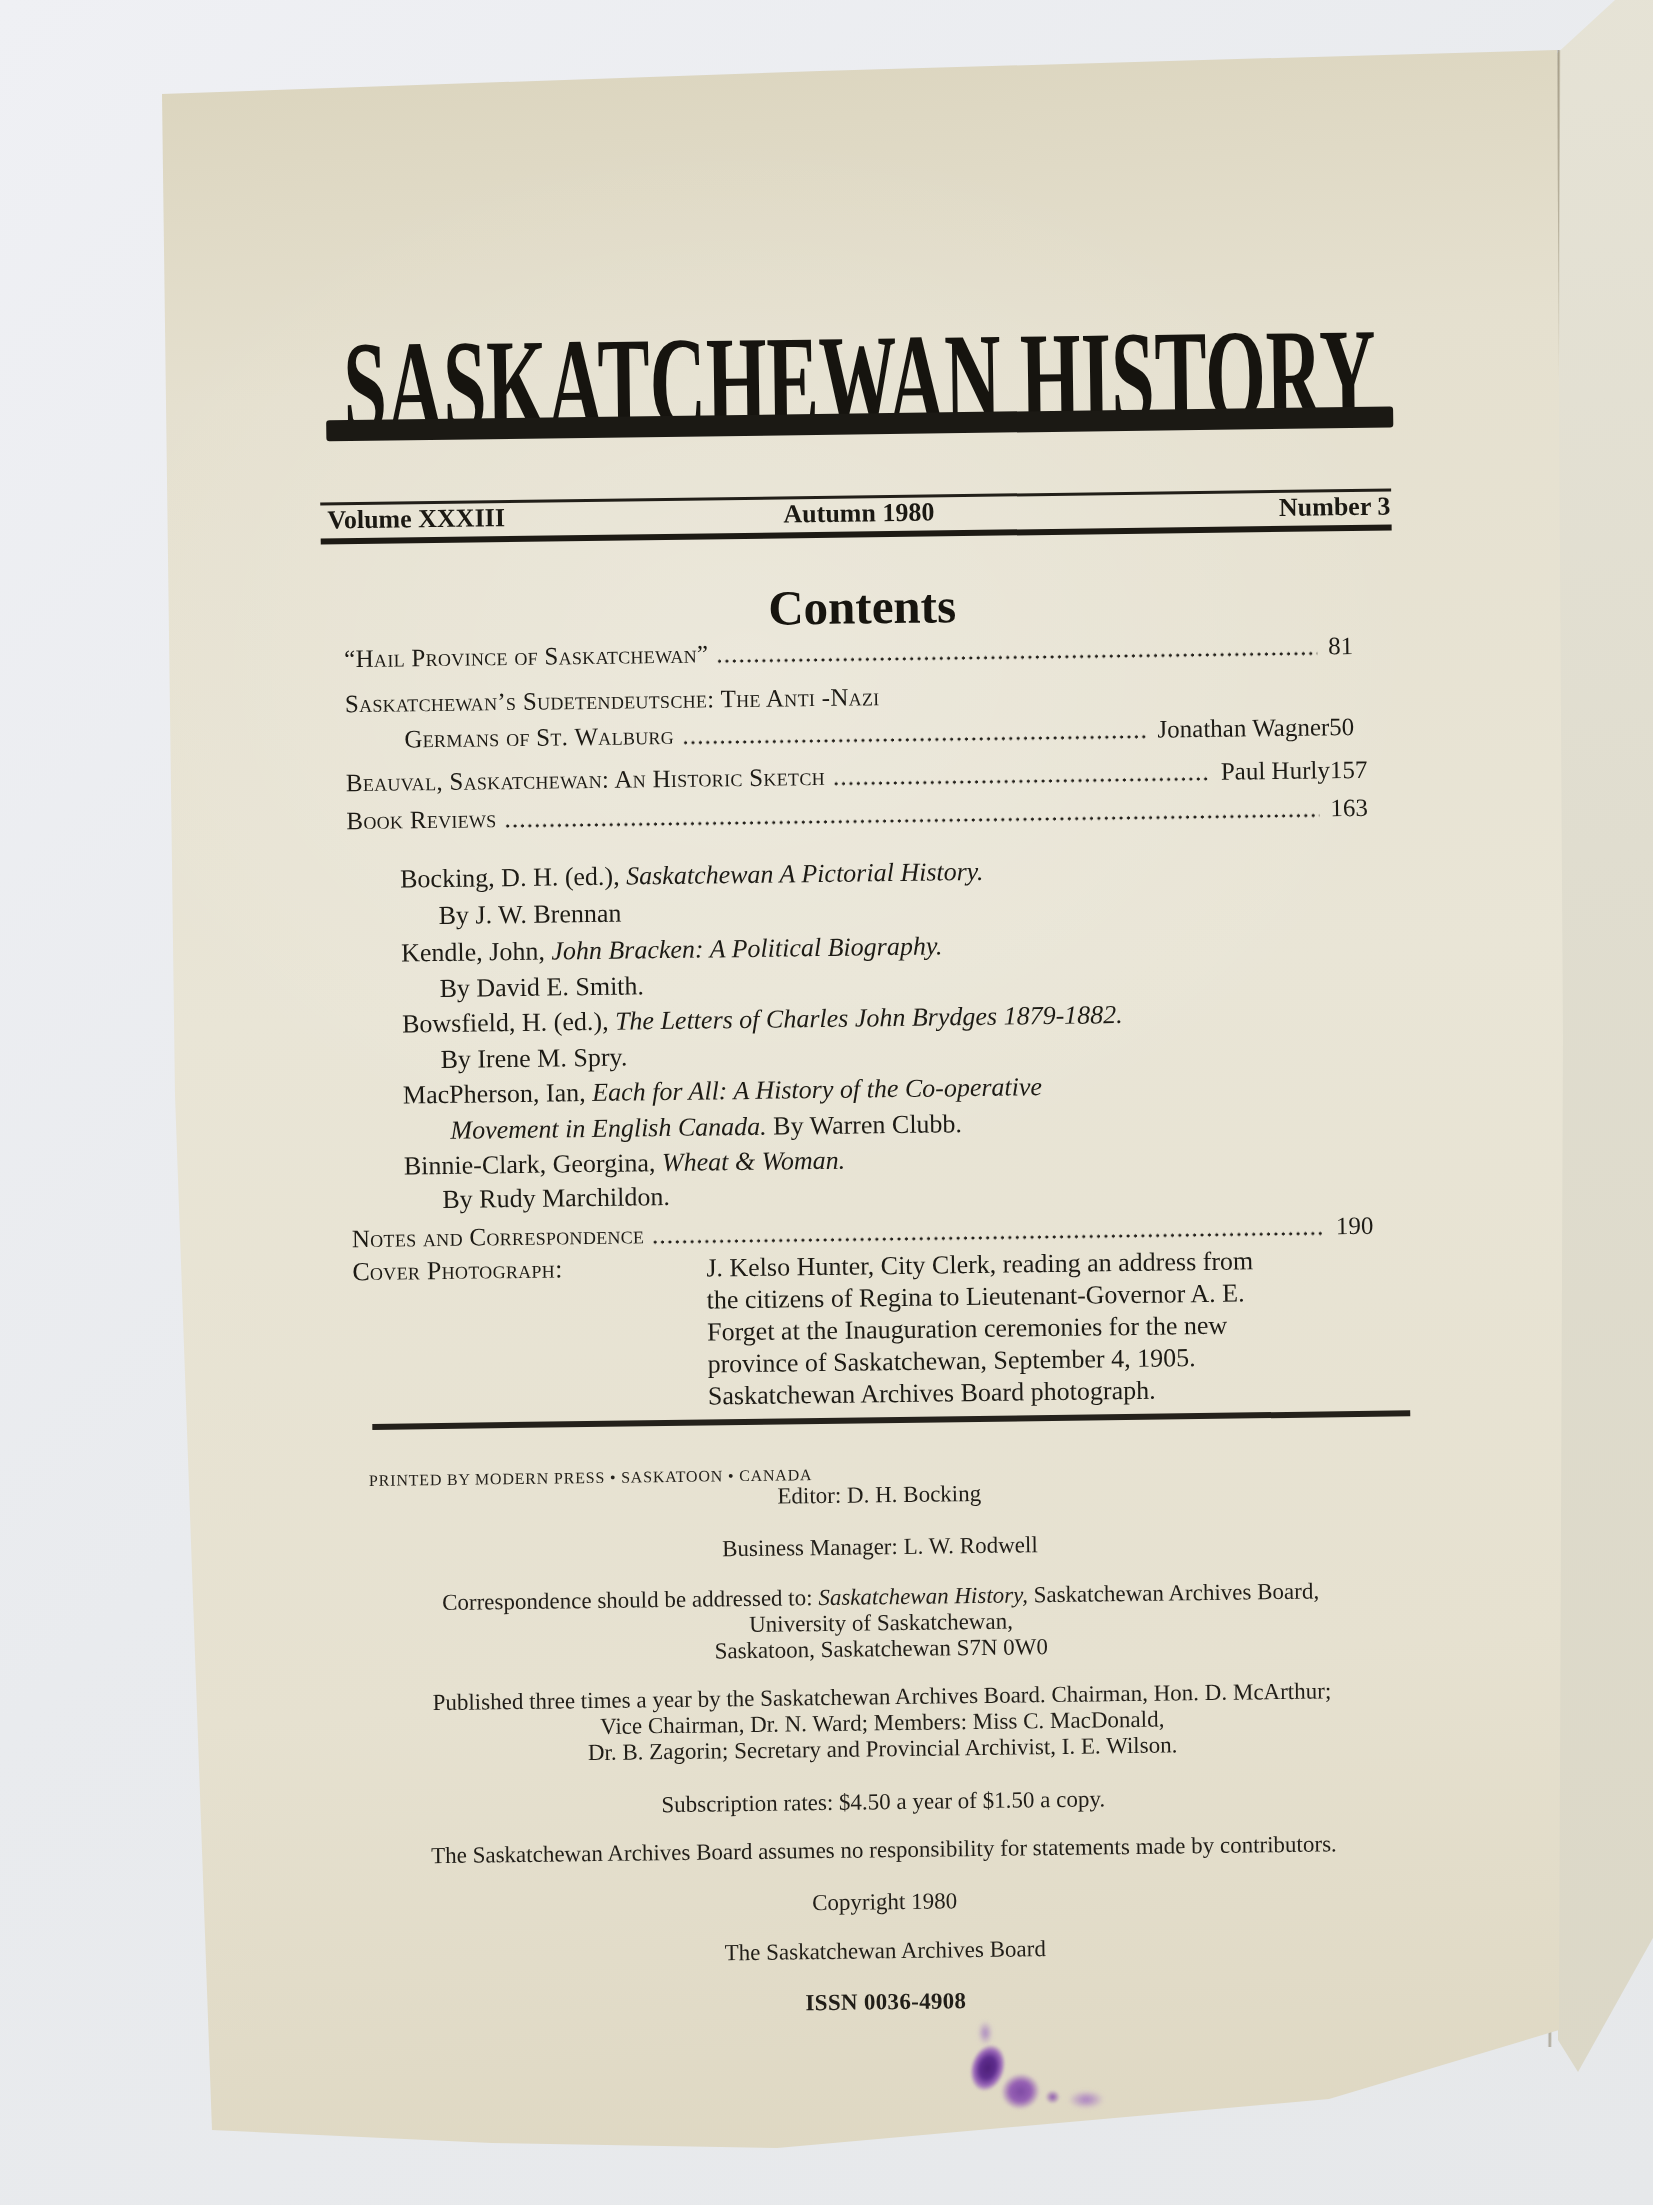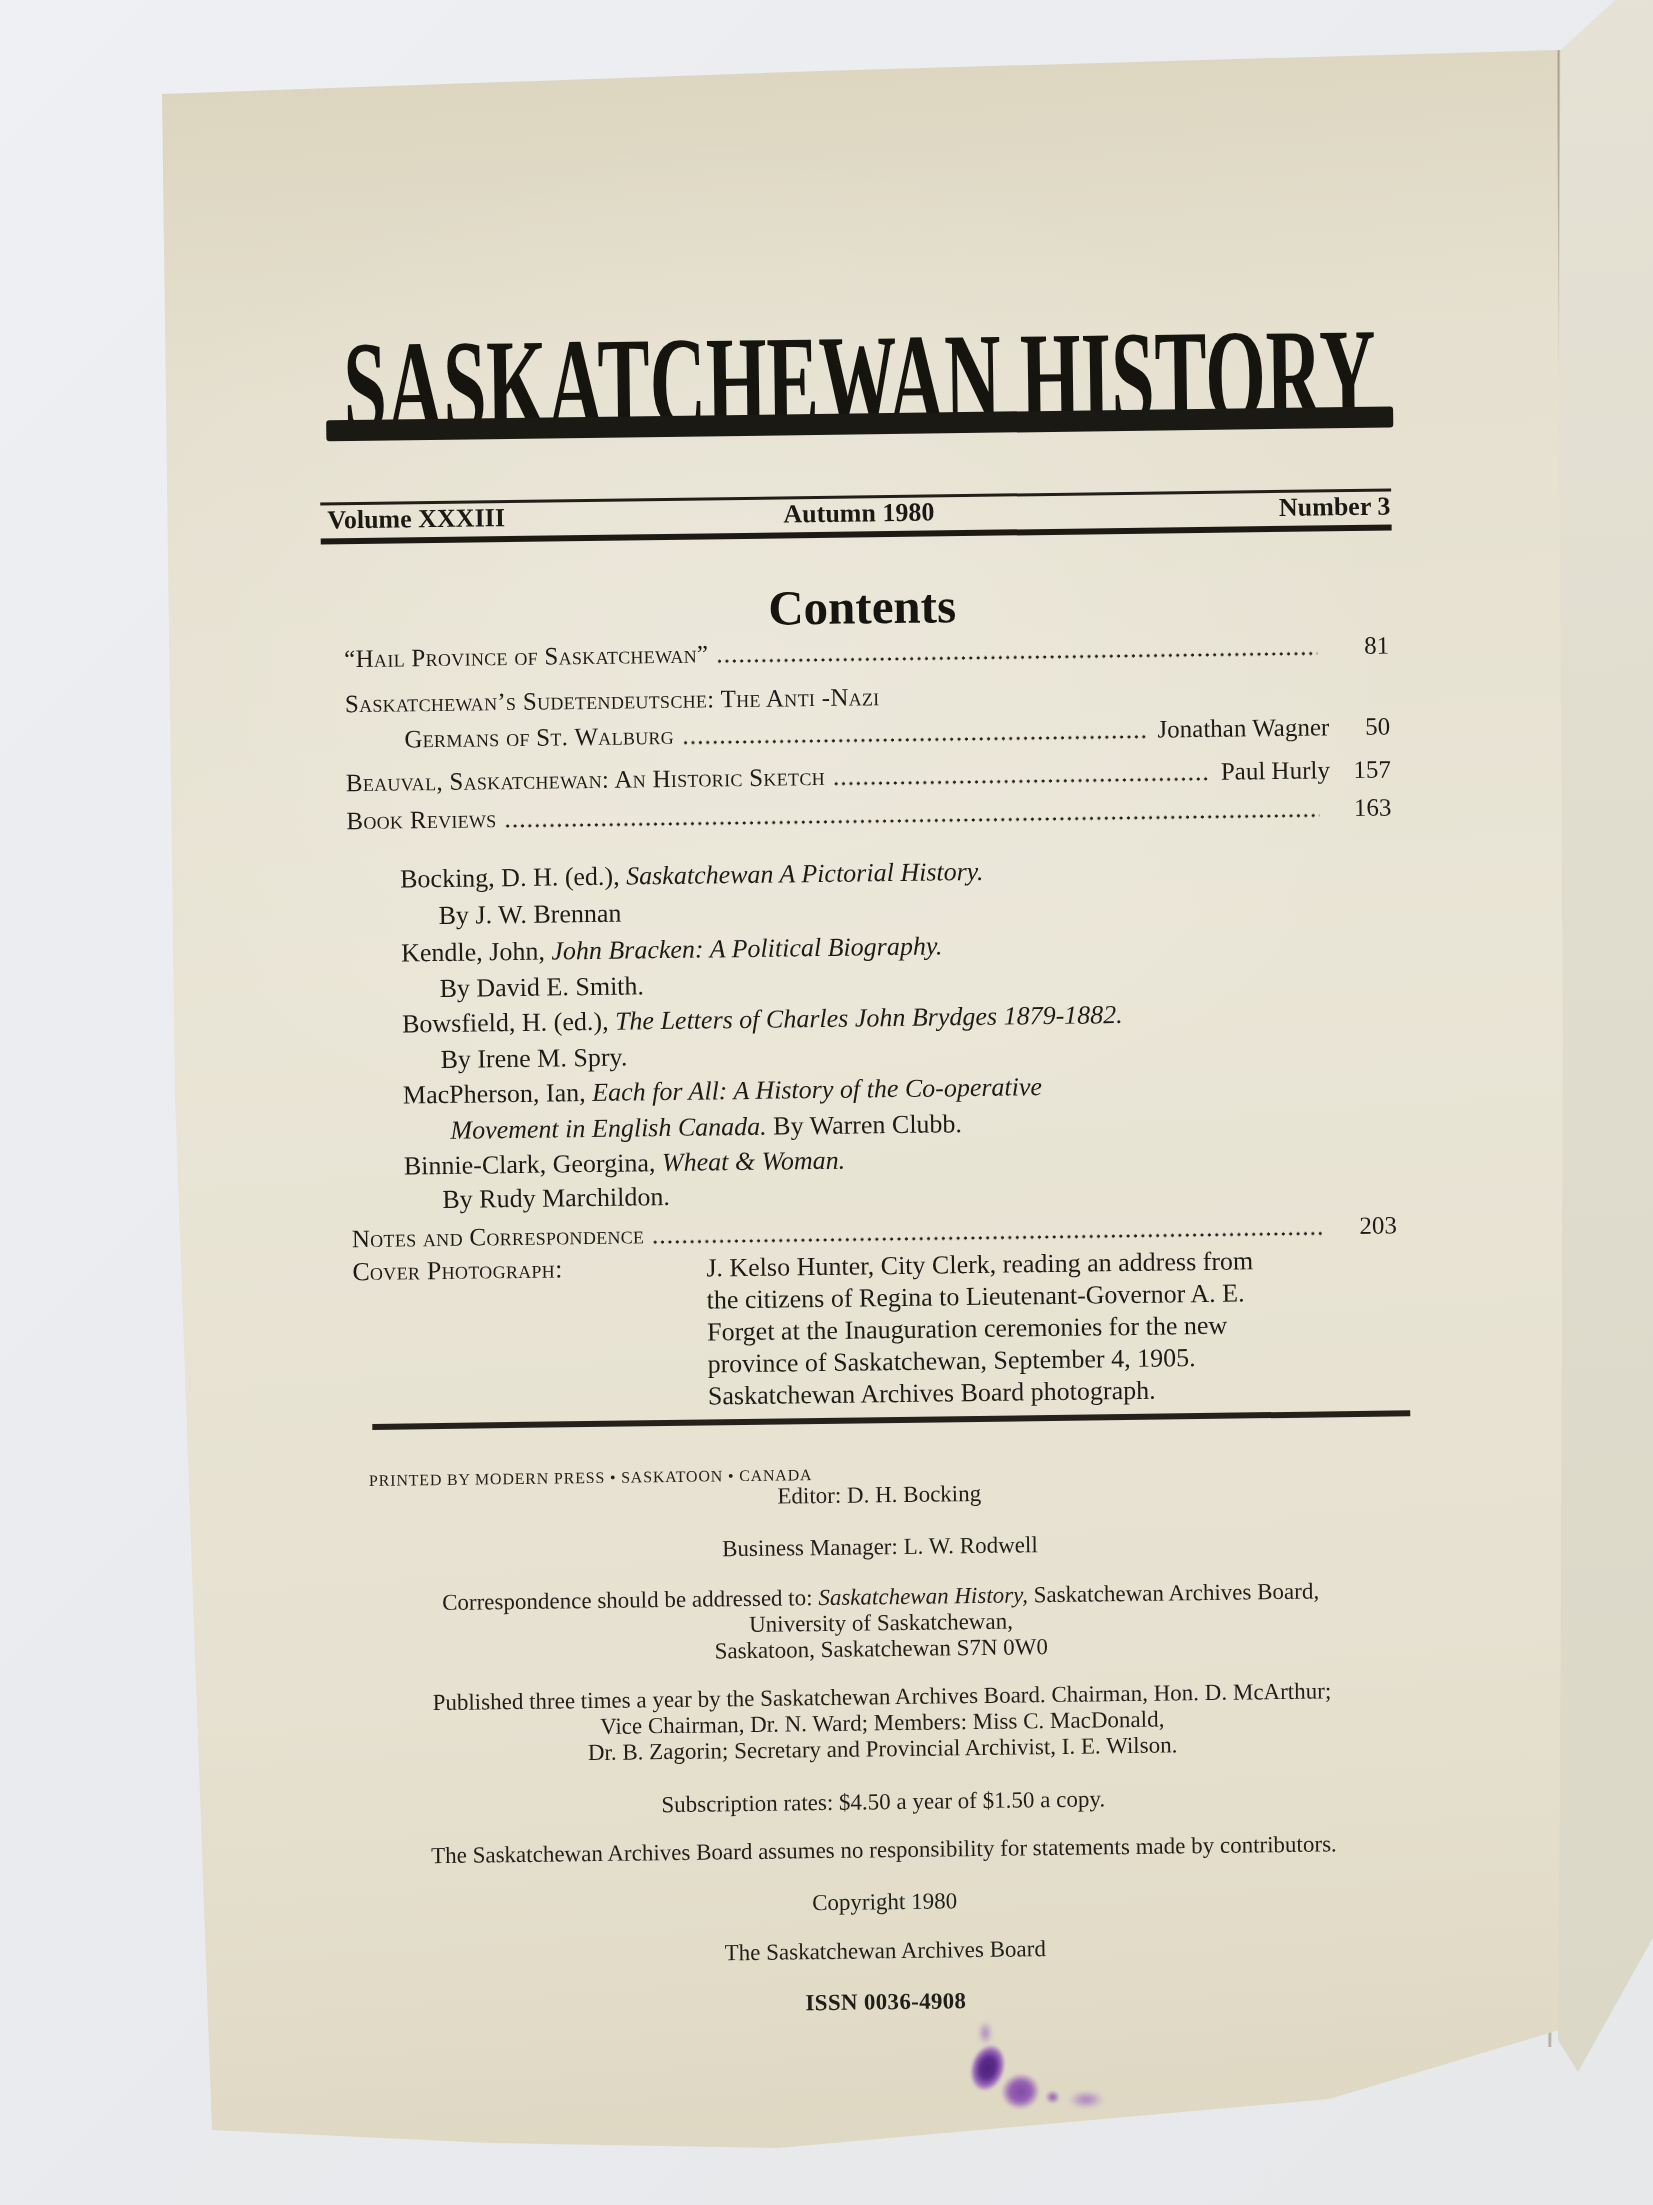--- a/index.html
+++ b/index.html
@@ -46,21 +46,21 @@
 
   
   .toc-row{position:absolute;left:350px;right:259px;display:flex;align-items:baseline;
     font-size:25px;color:#1d1b15;}
   .toc-row .t{font-variant-caps:small-caps;letter-spacing:0.3px;white-space:pre;}
   .toc-row.ind1{left:409px;}
   .leader{flex:1 1 auto;align-self:flex-end;height:4.4px;margin:0 11px 4.9px 8.8px;
     background-image:radial-gradient(circle at 2.2px 2.2px,#23201a 1.5px,rgba(0,0,0,0) 1.9px);
     background-size:7.4px 4.4px;background-repeat:repeat-x;background-position:left bottom;}
   .auth{white-space:pre;}
-  .pg{min-width:61px;text-align:right;white-space:pre;}
+  .pg{min-width:61px;text-align:left;white-space:pre;}
   #toc .toc-row:nth-child(1){top:639px}
   #toc .toc-row:nth-child(2){top:684px}
   #toc .toc-row:nth-child(3){top:720px}
   #toc .toc-row:nth-child(4){top:763px}
   #toc .toc-row:nth-child(5){top:801px}
   #notes .toc-row{top:1219px}
 
   
   .rev-line{position:absolute;left:403px;white-space:pre;font-size:26px;color:#1d1b15;}
   .rev-line.ind1{left:441px;}
@@ -169,21 +169,21 @@
       <div class="rev-line ind1"><span>By Irene M. Spry.</span></div>
       <div class="rev-line"><span>MacPherson, Ian, </span><span class="it">Each for All: A History of the Co-operative</span></div>
       <div class="rev-line ind2"><span class="it">Movement in English Canada.</span><span> By Warren Clubb.</span></div>
       <div class="rev-line"><span>Binnie-Clark, Georgina, </span><span class="it">Wheat &amp; Woman.</span></div>
       <div class="rev-line ind1"><span>By Rudy Marchildon.</span></div>
     </div>
   <div id="notes">
       <div class="toc-row">
         <span class="t">Notes and Correspondence</span>
         <span class="leader"></span>
-        <span class="pg">203</span>
+        <span class="pg">190</span>
       </div>
     </div>
 
   <div class="cover">
     <div class="cover-label">Cover Photograph:</div>
     <div class="cover-lines" id="cover-lines">
         <div>J. Kelso Hunter, City Clerk, reading an address from</div>
         <div>the citizens of Regina to Lieutenant-Governor A. E.</div>
         <div>Forget at the Inauguration ceremonies for the new</div>
         <div>province of Saskatchewan, September 4, 1905.</div>

